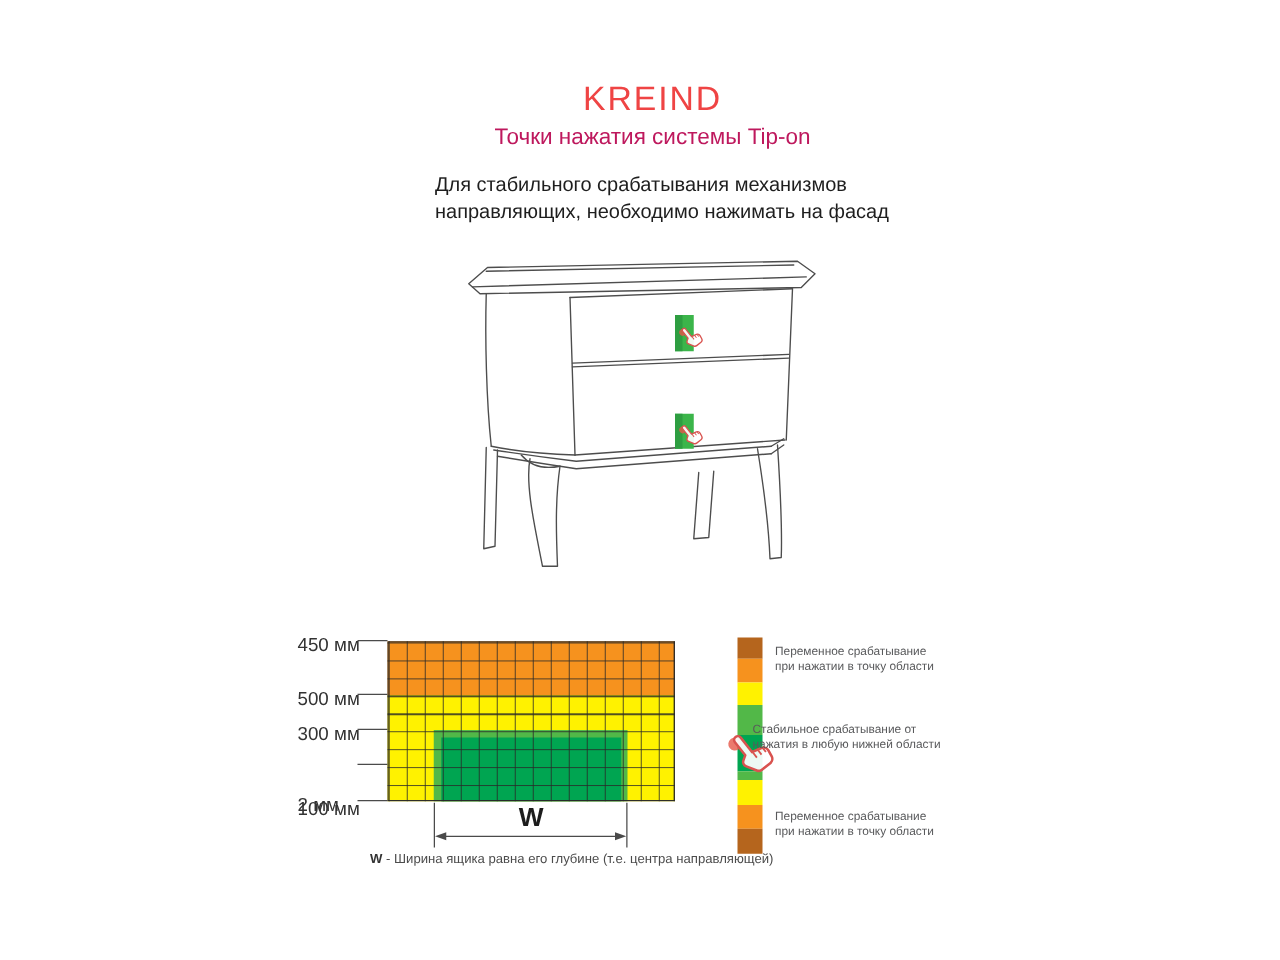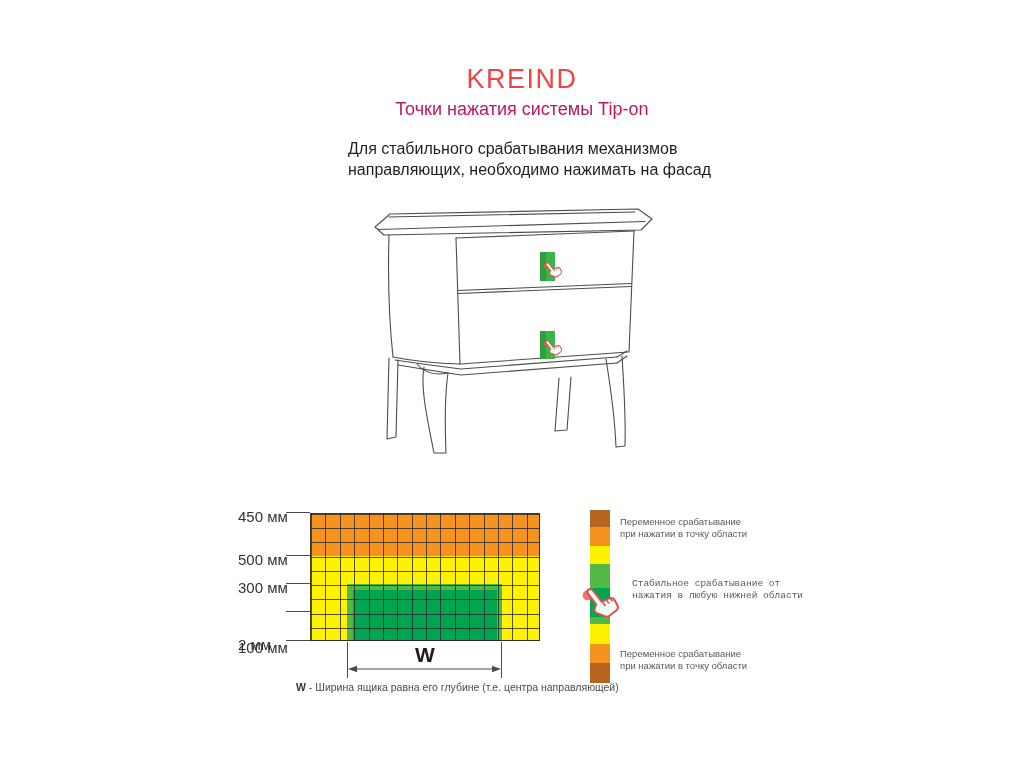--- a/index.html
+++ b/index.html
@@ -34,21 +34,21 @@
 
   
   #legendbar{left:590px;top:510px;width:20px;}
   #legendbar .seg{width:20px;}
   .sg1{height:17px;background:#B5651D;} .sg2{height:19px;background:#F6921E;}
   .sg3{height:18px;background:#FFF200;} .sg4{height:24px;background:#52B848;}
   .sg5{height:29px;background:#00A551;} .sg6{height:7px;background:#52B848;}
   .sg7{height:20px;background:#FFF200;} .sg8{height:19px;background:#F6921E;}
   .sg9{height:20px;background:#B5651D;}
   .leg-text{font-size:9.5px;line-height:12px;color:#58595B;white-space:nowrap;}
-  .lt1{left:620px;top:516px;} .lt2{left:632px;top:578px;font-family:Liberation Mono, monospace;} .lt3{left:620px;top:648px;}
+  .lt1{left:620px;top:516px;} .lt2{left:602px;top:578px;} .lt3{left:620px;top:648px;}
 </style>
 </head>
 <body>
 
 <div id="canvas">
 
   <div class="abs brand">KREIND</div>
   <div class="abs subtitle">Точки нажатия системы Tip-on</div>
   <div class="abs desc">
     <div>Для стабильного срабатывания механизмов</div>

